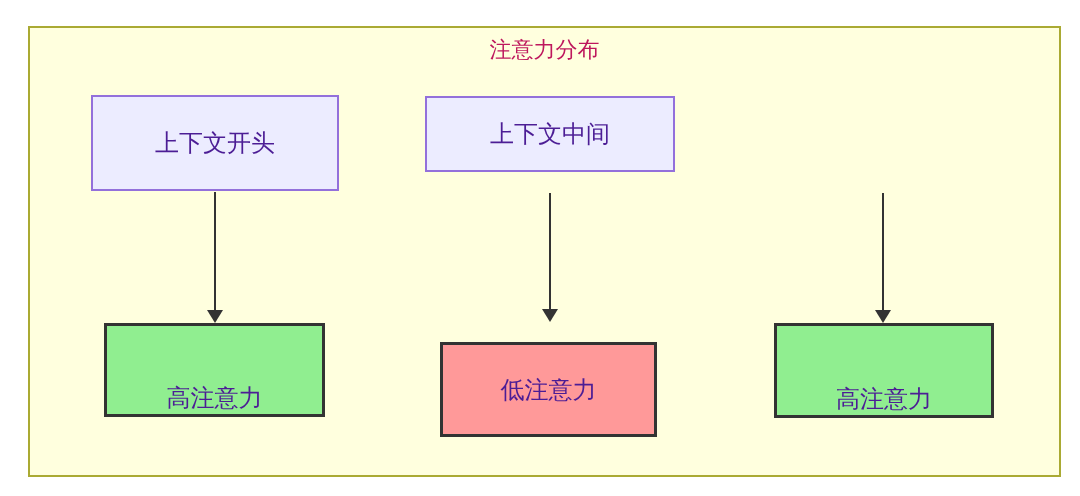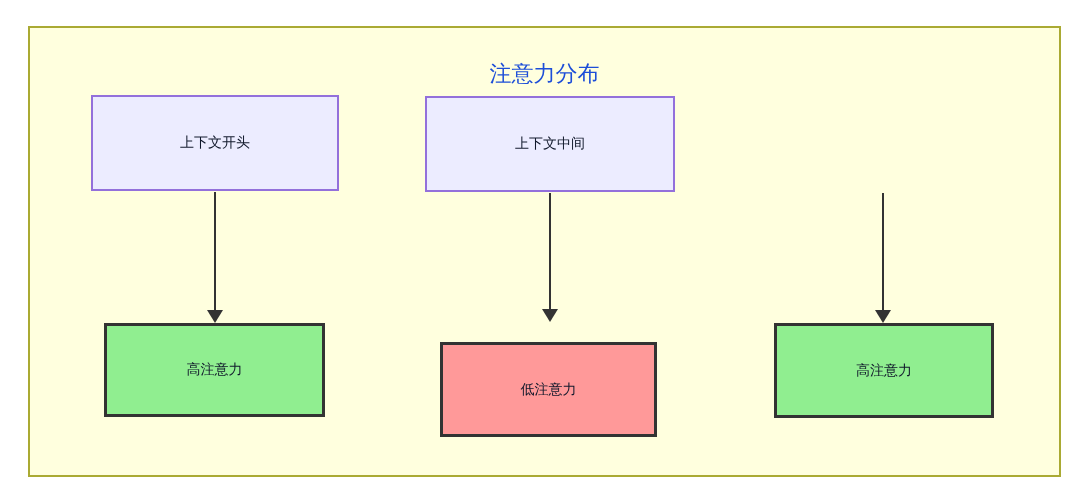--- a/index.html
+++ b/index.html
@@ -27,47 +27,46 @@
     border: 2px solid #aaaa33;
     box-sizing: border-box;
   }
   .subgraph-title {
     position: absolute;
     left: 0;
     top: 8px;
     width: 100%;
     text-align: center;
     font-size: 22px;
-    color: #1d4ed8;
+    color: #be185d;
     line-height: 28px;
-    margin-top: 24px;
   }
   .node {
     position: absolute;
     display: flex;
     align-items: center;
     justify-content: center;
     box-sizing: border-box;
-    font-size: 14px;
-    color: #0f172a;
+    font-size: 24px;
+    color: #4c1d95;
     text-align: center;
   }
   .node-context {
     background: #ececff;
     border: 2px solid #9370db;
   }
   .node-status {
     border: 3px solid #333333;
   }
-  .node-high { background: #90ee90; }
+  .node-high { background: #90ee90; align-items: flex-end; }
   .node-low  { background: #ff9999; margin-top: 20px; }
 
   
   .n-context-start  { left:  61px; top:  67px; width: 248px; height: 96px; }
-  .n-context-middle { left: 395px; top:  68px; width: 250px; height: 96px; justify-content: center; }
+  .n-context-middle { left: 395px; top:  68px; width: 250px; height: 76px; justify-content: center; }
   .n-context-end    { left: 730px; top:  69px; width: 246px; height: 95px; }
 
   
   .n-high-left   { left:  74px; top: 295px; width: 221px; height: 94px; }
   .n-low-middle  { left: 410px; top: 294px; width: 217px; height: 95px; }
   .n-high-right  { left: 744px; top: 295px; width: 220px; height: 95px; }
 
   
   .edge {
     position: absolute;

